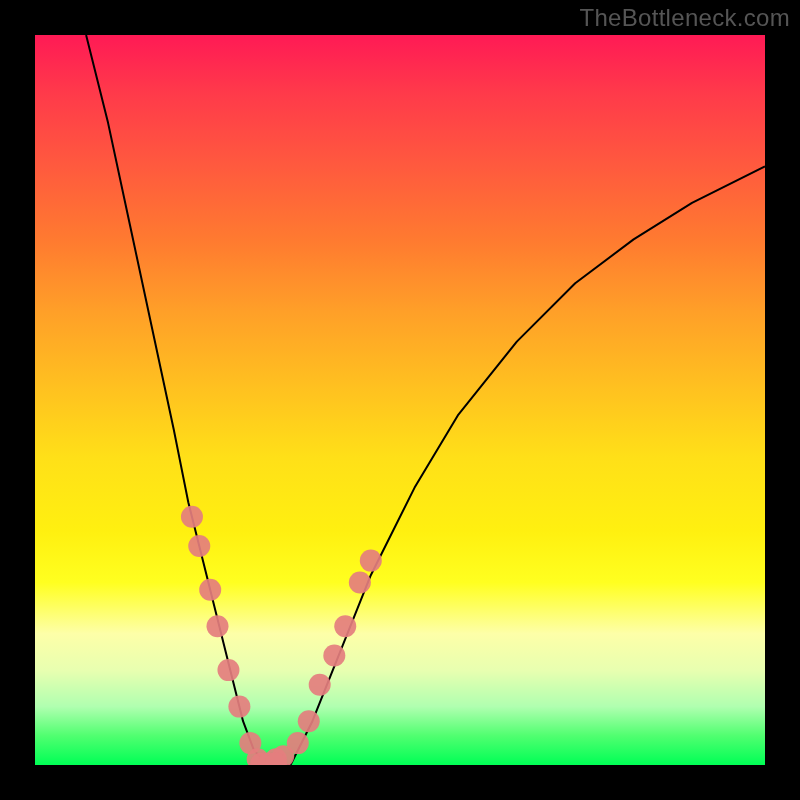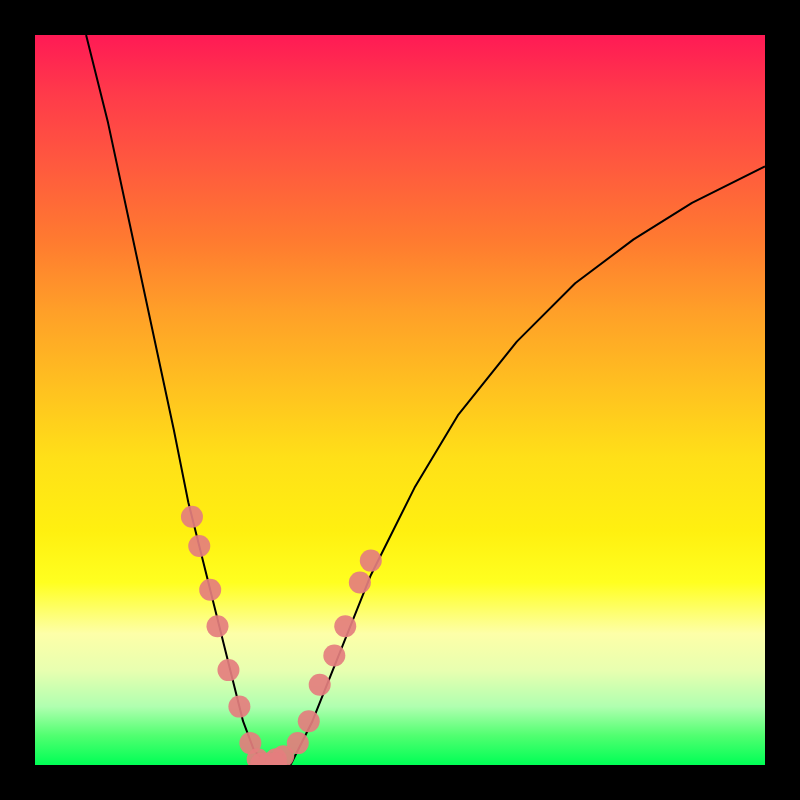--- a/index.html
+++ b/index.html
@@ -60,20 +60,21 @@
     width: 730px;
     height: 730px;
     z-index: 2;
     pointer-events: none;
   }
 </style>
 </head>
 <body>
 
 <div class="frame">
+  <div class="watermark">TheBottleneck.com</div>
   <div class="plot-area"></div>
   <svg class="curve" viewBox="0 0 730 730" preserveAspectRatio="none">
     <g id="curve-group">
         <path d="M51.10 0.00 L73.00 87.60 L94.90 189.80 L116.80 292.00 L138.70 394.20 L153.30 467.20 L167.90 525.60 L182.50 584.00 L197.10 642.40 L208.05 686.20 L219.00 715.40 L233.60 730.00 L255.50 730.00 L277.40 686.20 L306.60 613.20 L335.80 540.20 L379.60 452.60 L423.40 379.60 L481.80 306.60 L540.20 248.20 L598.60 204.40 L657.00 167.90 L730.00 131.40" fill="none" stroke="#000000" stroke-width="2" stroke-linejoin="round"></path>
       </g>
     <g id="marker-group">
         <circle cx="156.95" cy="481.79999999999995" r="11" fill="#e47e7e" fill-opacity="0.92"></circle>
         <circle cx="164.25" cy="511" r="11" fill="#e47e7e" fill-opacity="0.92"></circle>
         <circle cx="175.2" cy="554.8" r="11" fill="#e47e7e" fill-opacity="0.92"></circle>
         <circle cx="182.5" cy="591.3" r="11" fill="#e47e7e" fill-opacity="0.92"></circle>

